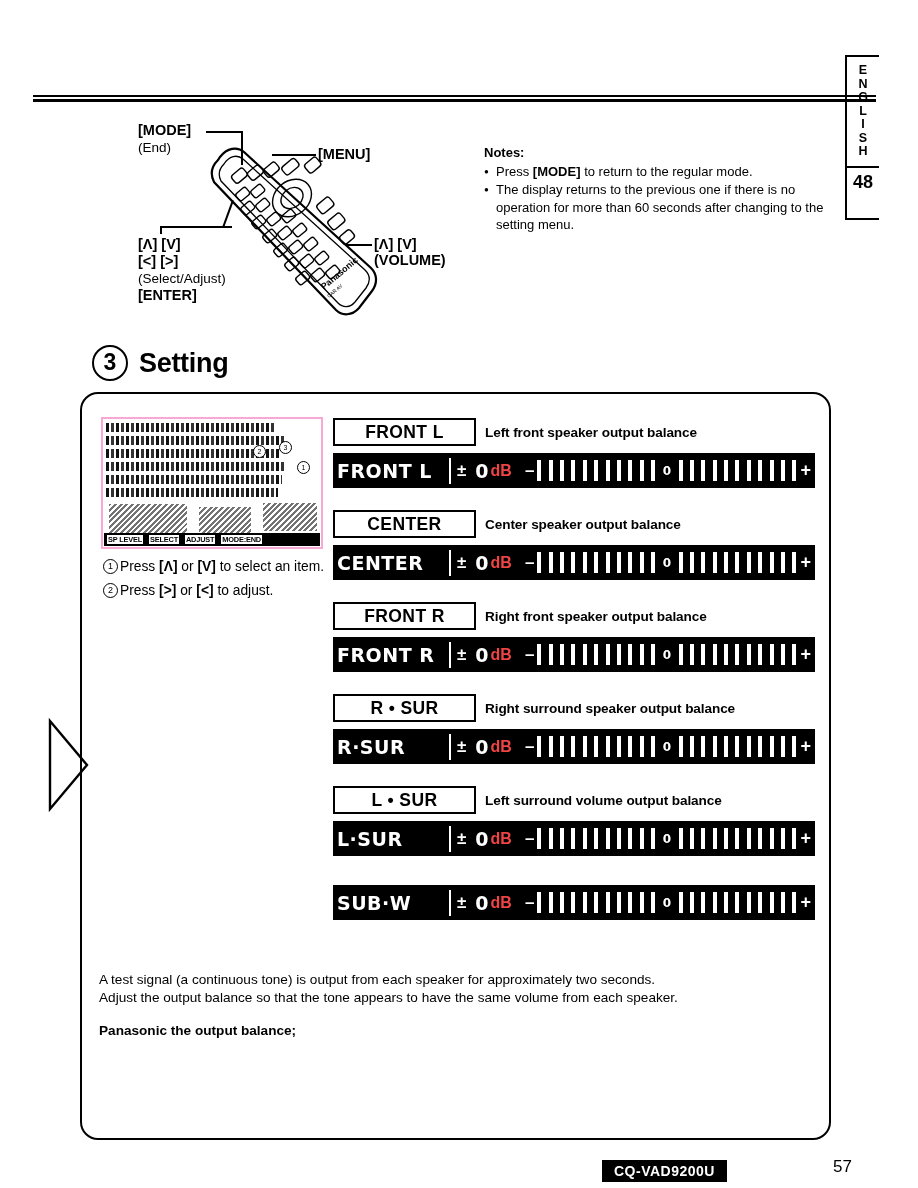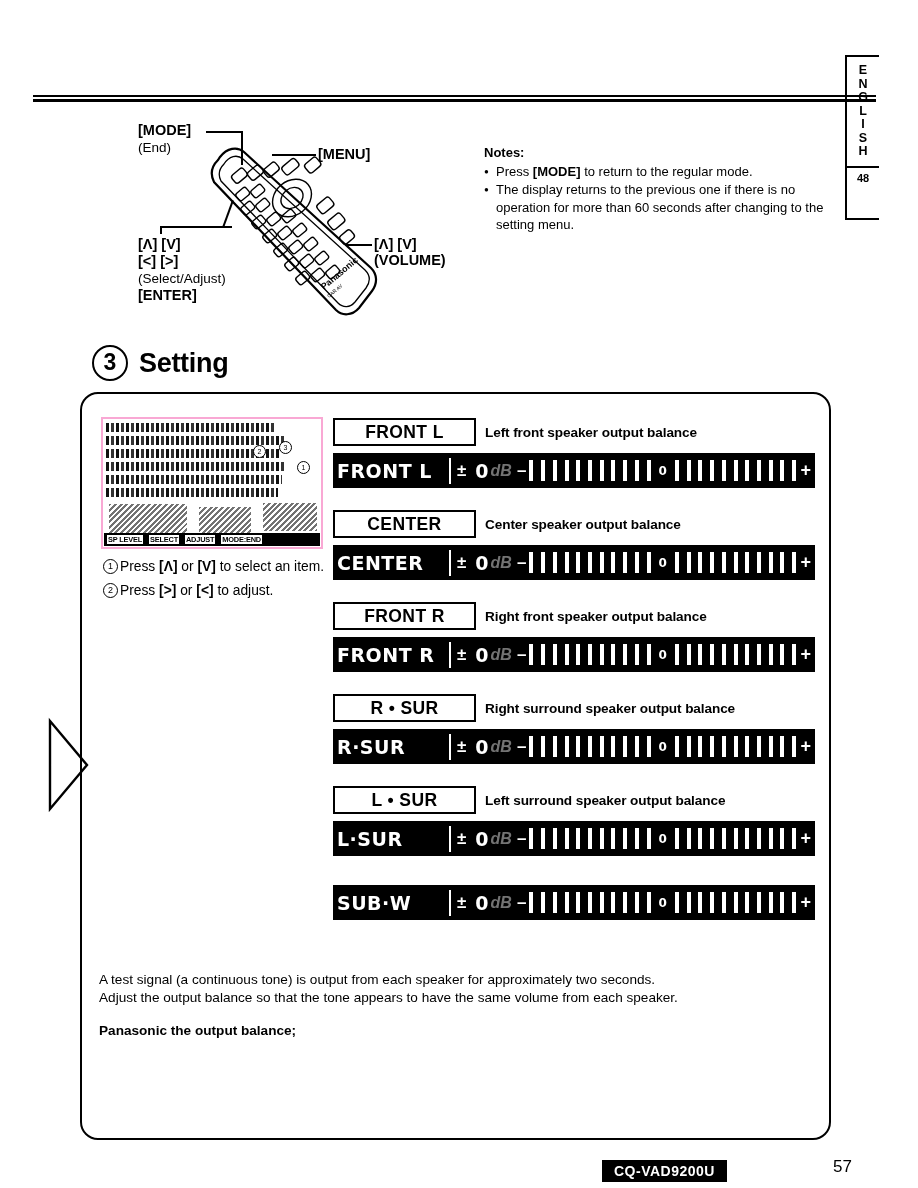--- a/index.html
+++ b/index.html
@@ -18,21 +18,21 @@
 
   
   #side-tab{left:845px;top:55px;width:34px;height:165px;
     border:2.5px solid #000;border-right:none;box-sizing:border-box;}
   #side-tab .letters{
     display:flex;flex-direction:column;align-items:center;
     padding-top:7px;font-weight:bold;font-size:12.5px;line-height:13.5px;
     letter-spacing:0;}
   #side-tab .letters span{display:block;}
   #side-tab .pagenum{
-    margin-top:7px;text-align:center;font-weight:bold;font-size:11px;
+    margin-top:7px;text-align:center;font-weight:bold;font-size:18px;
     border-top:2px solid #000;padding-top:4px;}
 
   
   .callout{font-size:14.5px;line-height:16.5px;}
 
   #lbl-mode{left:138px;top:122px;font-weight:bold;}
   #lbl-mode .end{font-weight:normal;font-size:13.5px;display:block;margin-top:1px;}
   #lbl-menu{left:318px;top:146px;font-weight:bold;font-size:14.5px;}
   #lbl-vol{left:374px;top:236px;font-weight:bold;font-size:14.5px;line-height:16px;}
   #lbl-arrows{left:138px;top:236px;font-weight:bold;font-size:14.5px;line-height:17px;}
@@ -102,21 +102,21 @@
 
   
   .lcd-bar{margin-top:7px;height:35px;background:#000;display:flex;align-items:center;
     padding:0 4px;box-sizing:border-box;width:100%;}
   .lcd-bar .lname{color:#fff;font-size:19px;font-weight:bold;width:112px;
     letter-spacing:.5px;white-space:nowrap;font-family:"DejaVu Sans",sans-serif;}
   .lcd-bar .divider{width:2px;height:26px;background:#fff;margin:0 6px 0 0;}
   .lcd-bar .pm{color:#fff;font-size:17px;font-weight:bold;}
   .lcd-bar .val{color:#fff;font-size:19px;font-weight:bold;margin:0 2px 0 9px;
     font-family:"DejaVu Sans",sans-serif;}
-  .lcd-bar .unit{color:#737373;font-size:16px;font-weight:bold;margin-right:5px;font-style:italic;}
+  .lcd-bar .unit{color:#ef4444;font-size:16px;font-weight:bold;margin-right:13px;}
   .lcd-bar .minus{color:#fff;font-size:17px;font-weight:bold;margin-right:3px;}
   .lcd-bar .meter{flex:1;height:24px;position:relative;display:flex;
     align-items:center;justify-content:space-between;}
   .lcd-bar .seg{width:4px;height:21px;background:#fff;}
   .lcd-bar .zero{color:#fff;font-size:12px;font-weight:bold;width:9px;
     text-align:center;font-family:"DejaVu Sans",sans-serif;}
   .lcd-bar .plus{color:#fff;font-size:18px;font-weight:bold;margin-left:4px;}
 
   
   #body-text{left:99px;top:971px;width:660px;font-size:13.6px;line-height:17.6px;}
@@ -441,21 +441,21 @@
           <div class="seg"></div>
           <div class="seg"></div>
           <div class="seg"></div>
         </div>
         <div class="plus">+</div>
       </div>
     </div>
     <div class="sp-row" style="top: 786px;">
       <div class="sp-head">
         <div class="sp-name">L • SUR</div>
-        <div class="sp-desc">Left surround speaker output balance</div>
+        <div class="sp-desc">Left surround volume output balance</div>
       </div>
       <div class="lcd-bar">
         <div class="lname">L·SUR</div>
         <div class="divider"></div>
         <div class="pm">±</div>
         <div class="val">0</div>
         <div class="unit">dB</div>
         <div class="minus">–</div>
         <div class="meter">
           <div class="seg"></div>

